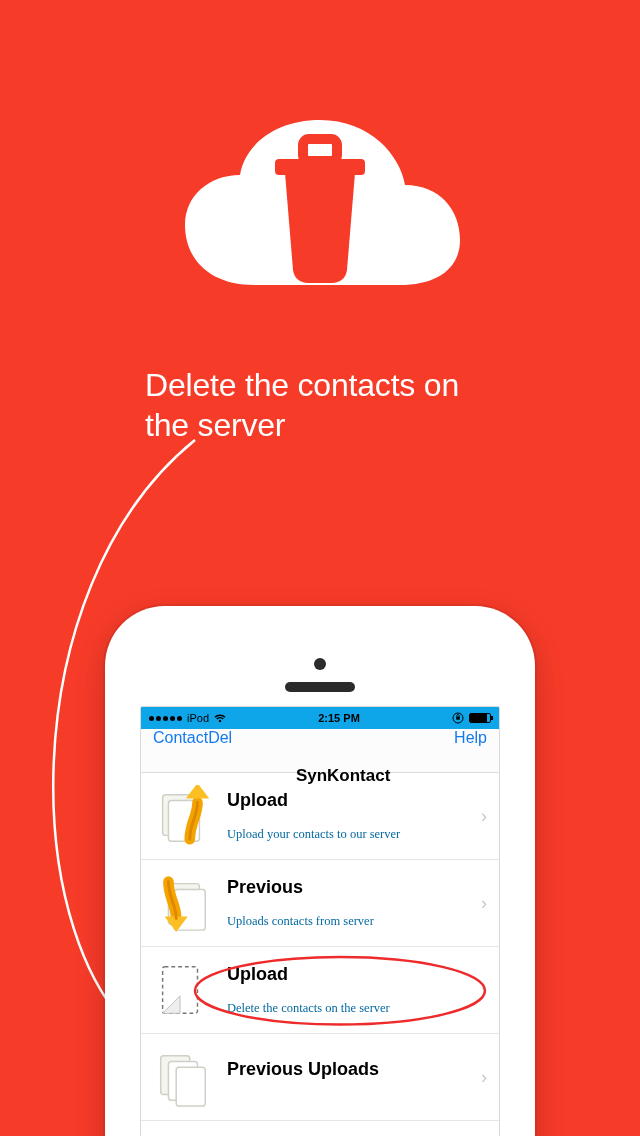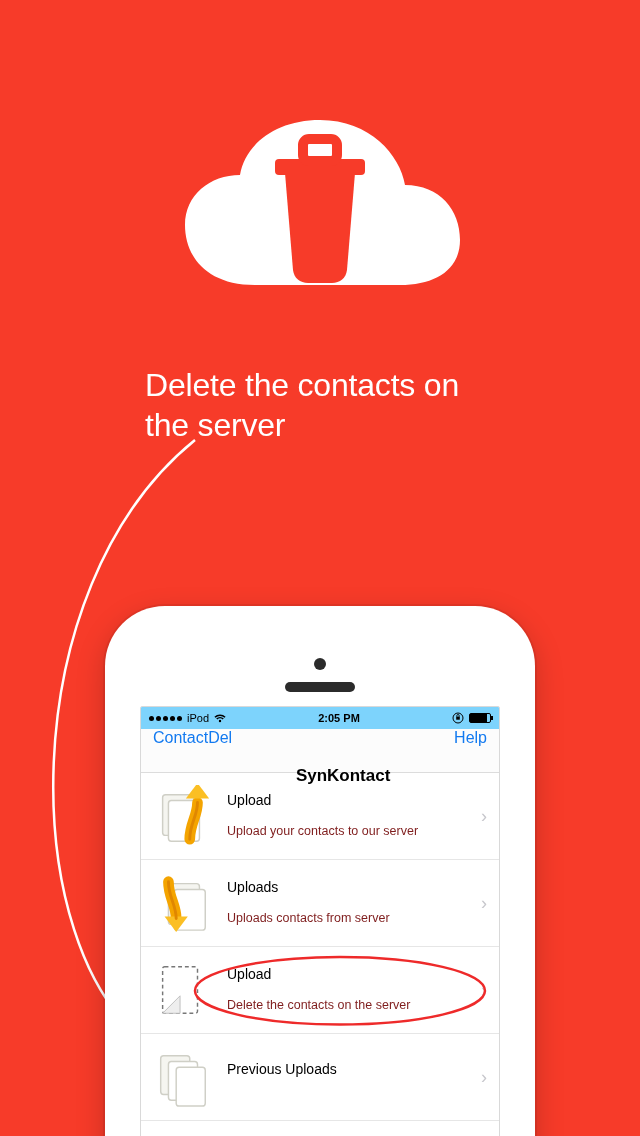--- a/index.html
+++ b/index.html
@@ -79,21 +79,21 @@
     height: 530px;
     background:#fff;
     border:1px solid #d9d9d9;
     border-radius:2px;
     overflow: hidden;
     position: relative;
   }
   
   .status-bar {
     height: 22px;
-    background:#7dd3fc;
+    background:#0ea5e9;
     display:flex;
     align-items:center;
     justify-content:space-between;
     font-size:11px;
     padding:0 8px;
     color:#000;
   }
   .status-left, .status-right {
     display:flex; align-items:center; gap:5px;
   }
@@ -126,22 +126,22 @@
     padding: 12px 12px 12px 10px;
     border-bottom:1px solid #e6e6e6;
     position: relative;
     min-height: 84px;
   }
   .row-icon {
     width:62px; height:62px; flex:0 0 62px;
     display:flex; align-items:center; justify-content:center;
   }
   .row-text { flex:1; min-width:0; padding-right:8px; }
-  .row-title { font-size:14px; color:#000; font-weight:400; }
-  .row-sub { font-size:12.5px; color:#7f1d1d; margin-top:16px; line-height:1.25; }
+  .row-title { font-size:18px; color:#000; font-weight:700; }
+  .row-sub { font-size:12.5px; color:#0369a1; margin-top:16px; line-height:1.25;font-family:Liberation Serif, serif; }
   .chevron {
     color:#c7c7cc; font-size:18px; font-weight:300;
   }
 
   .highlight-ellipse {
     position:absolute;
     left: 50px; right: 10px;
     top: 4px; bottom: 4px;
     pointer-events:none;
   }
@@ -197,21 +197,21 @@
             <span class="dot"></span>
             <span class="dot"></span>
             <span class="dot"></span>
             <span class="dot"></span>
         </span>
         <span>iPod</span>
         <svg class="wifi-ic" viewBox="0 0 12 10">
           <path fill="#000" d="M6 9.2a1.2 1.2 0 100-2.4 1.2 1.2 0 000 2.4zM2.2 5.5a5.4 5.4 0 017.6 0l-1.1 1.1a3.9 3.9 0 00-5.4 0zM.4 3.7a8 8 0 0111.2 0l-1.1 1.1a6.4 6.4 0 00-9 0z"></path>
         </svg>
       </div>
-      <div style="font-weight:600;">2:05 PM</div>
+      <div style="font-weight:600;">2:15 PM</div>
       <div class="status-right">
         <svg width="12" height="12" viewBox="0 0 12 12">
           <circle cx="6" cy="6" r="5" fill="none" stroke="#000" stroke-width="1"></circle>
           <rect x="4.2" y="4.5" width="3.6" height="3.2" fill="#000"></rect>
           <path d="M4.8 4.5v-.8a1.2 1.2 0 012.4 0v.8" fill="none" stroke="#000" stroke-width="0.9"></path>
         </svg>
         <div class="battery">
             <div class="fill"></div>
           </div>
       </div>
@@ -246,21 +246,21 @@
         <div class="row-icon">
           <svg viewBox="0 0 64 64" width="62" height="62">
             <rect x="18" y="12" width="32" height="42" rx="3" fill="#f5f5f0" stroke="#cfcfc6" stroke-width="1.5"></rect>
             <rect x="24" y="18" width="32" height="42" rx="3" fill="#ffffff" stroke="#cfcfc6" stroke-width="1.5"></rect>
             <path d="M18 10 C 18 26, 26 34, 26 48" stroke="#f4a400" stroke-width="11" fill="none" stroke-linecap="round"></path>
             <polygon points="14,46 38,46 26,62" fill="#fbbf24"></polygon>
             <path d="M18 10 C 18 26, 26 34, 26 48" stroke="#e08700" stroke-width="3" fill="none" stroke-linecap="round"></path>
           </svg>
         </div>
         <div class="row-text">
-          <div class="row-title">Uploads</div>
+          <div class="row-title">Previous</div>
           <div class="row-sub">Uploads contacts from server</div>
         </div>
         <div class="chevron">›</div>
       </div>
 
       <div class="row">
         <div class="row-icon">
           <svg viewBox="0 0 64 64" width="62" height="62">
             <rect x="12" y="8" width="36" height="48" rx="2" fill="#ffffff" stroke="#777" stroke-width="1.5" stroke-dasharray="4 3"></rect>
             <path d="M12 56 L30 38 L30 56 Z" fill="#eeeeee" stroke="#bfbfbf" stroke-width="1"></path>

